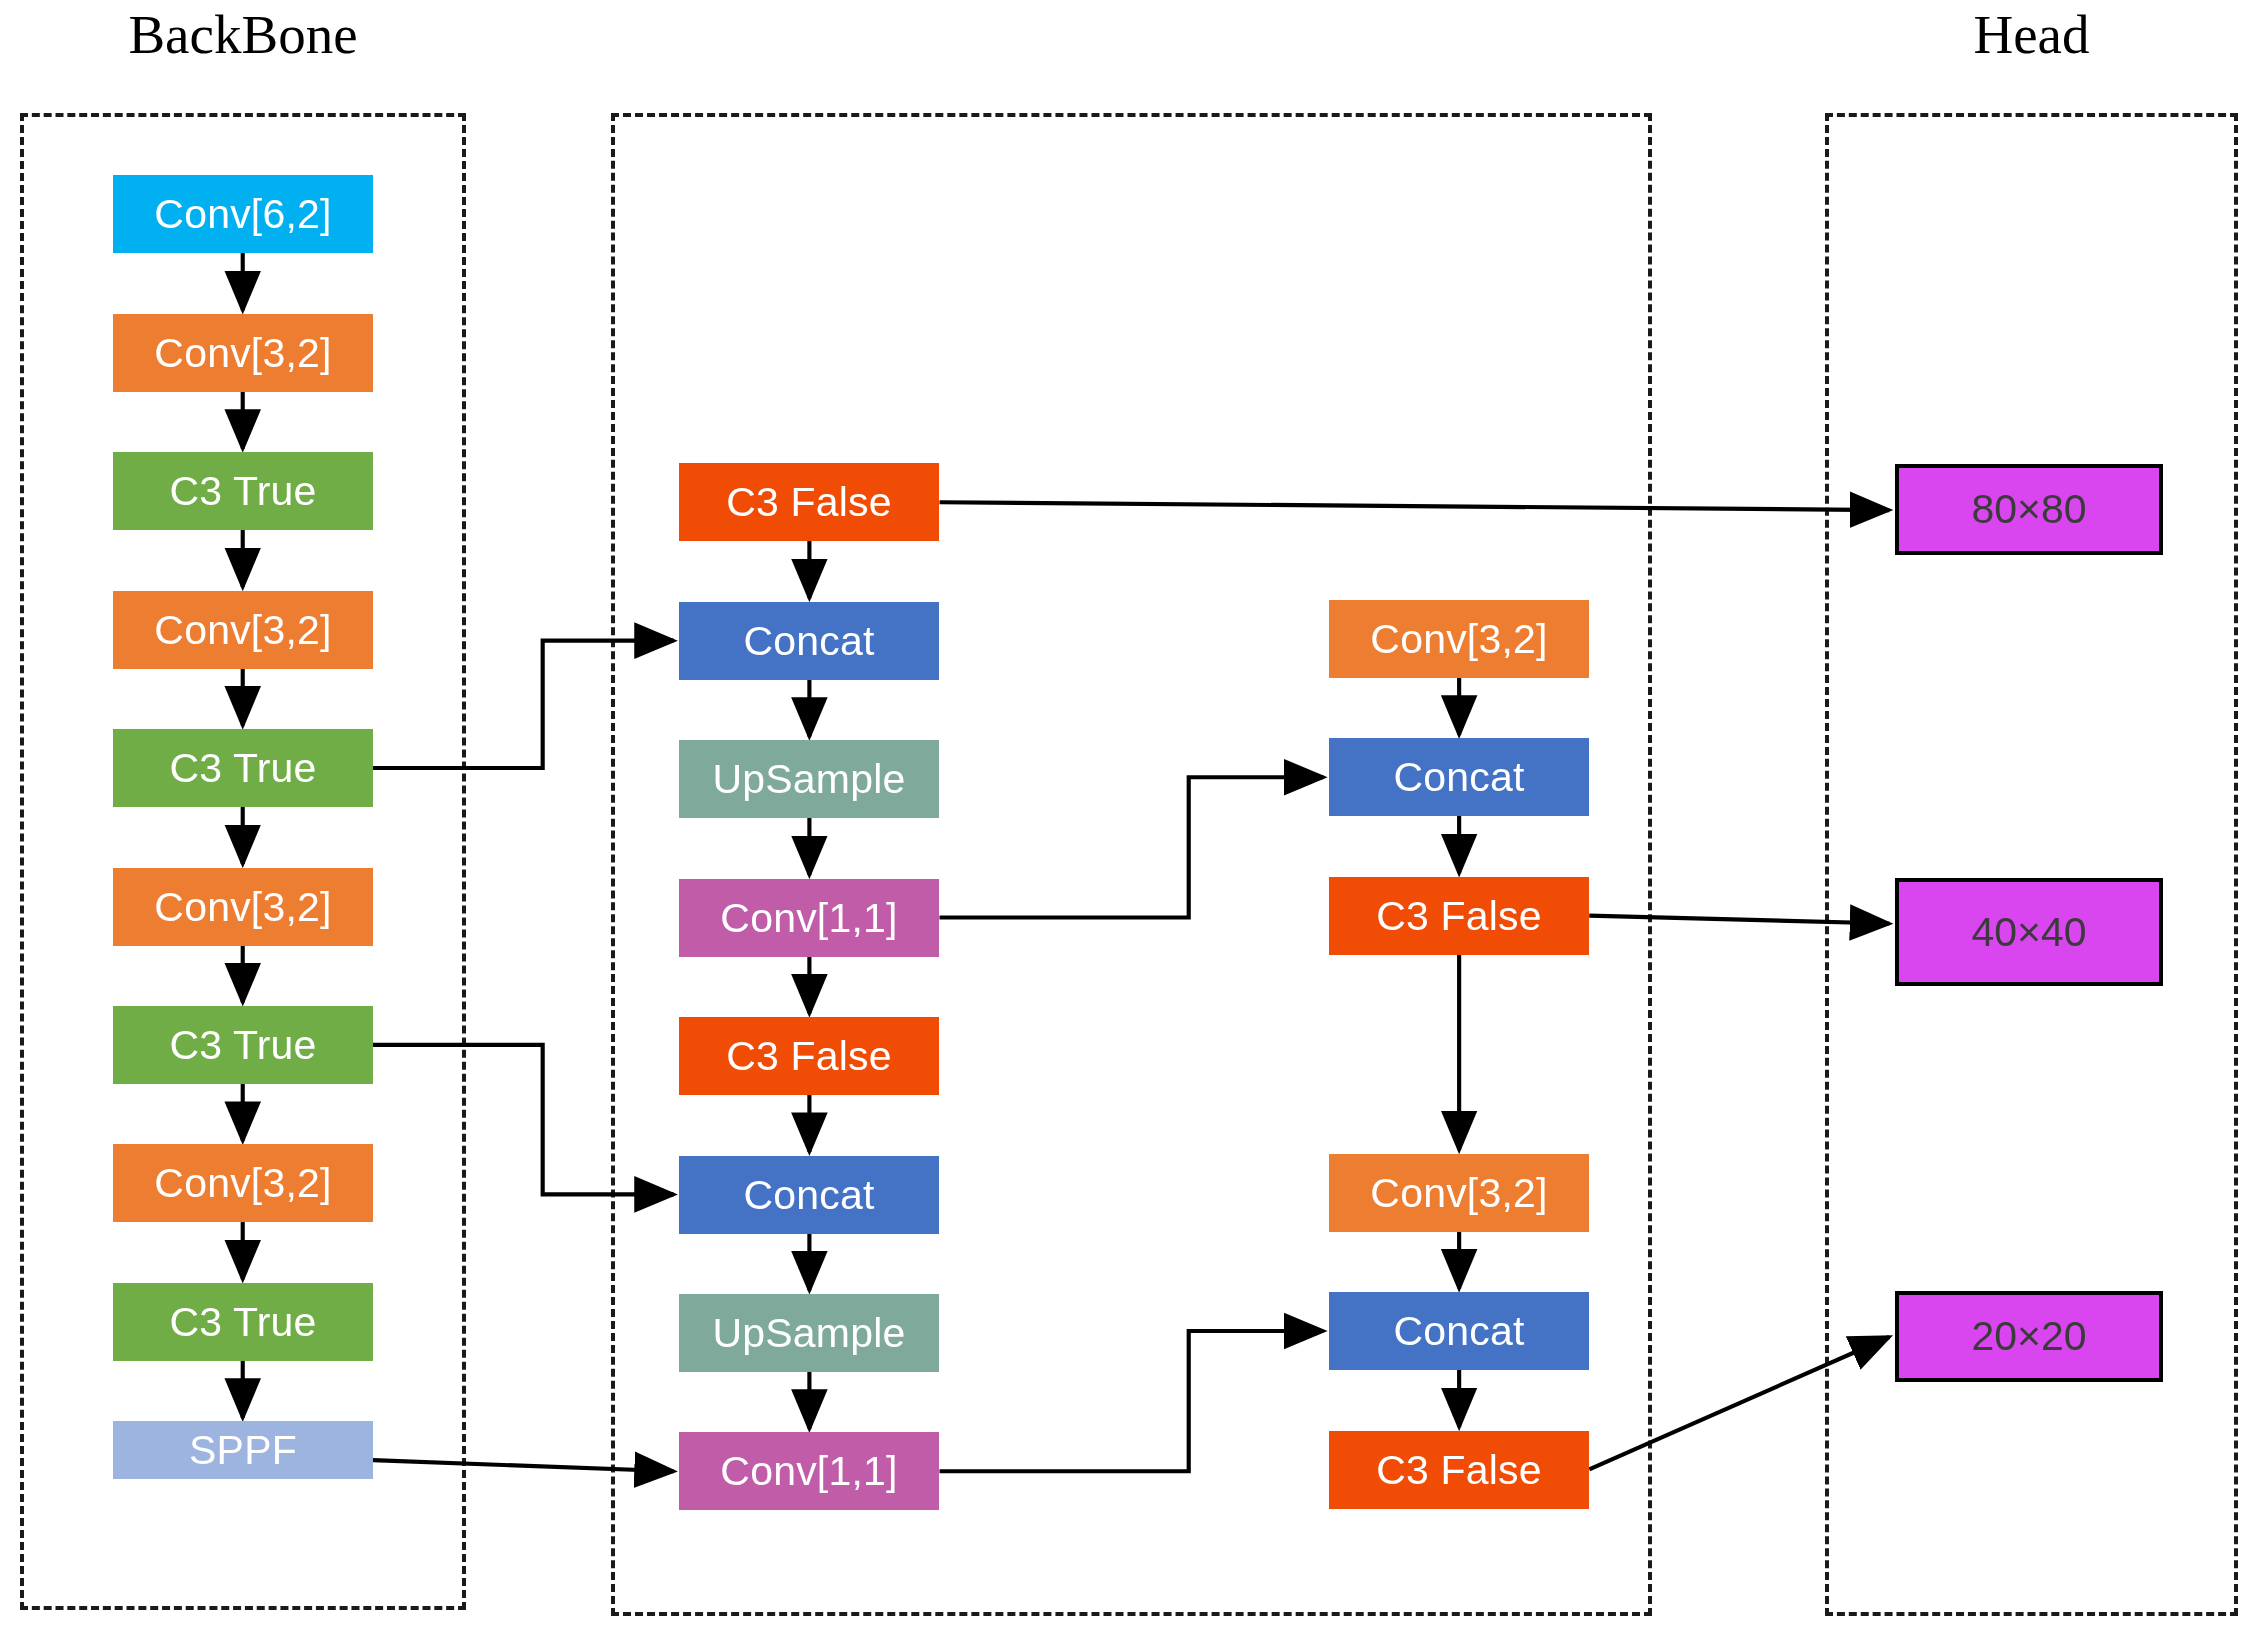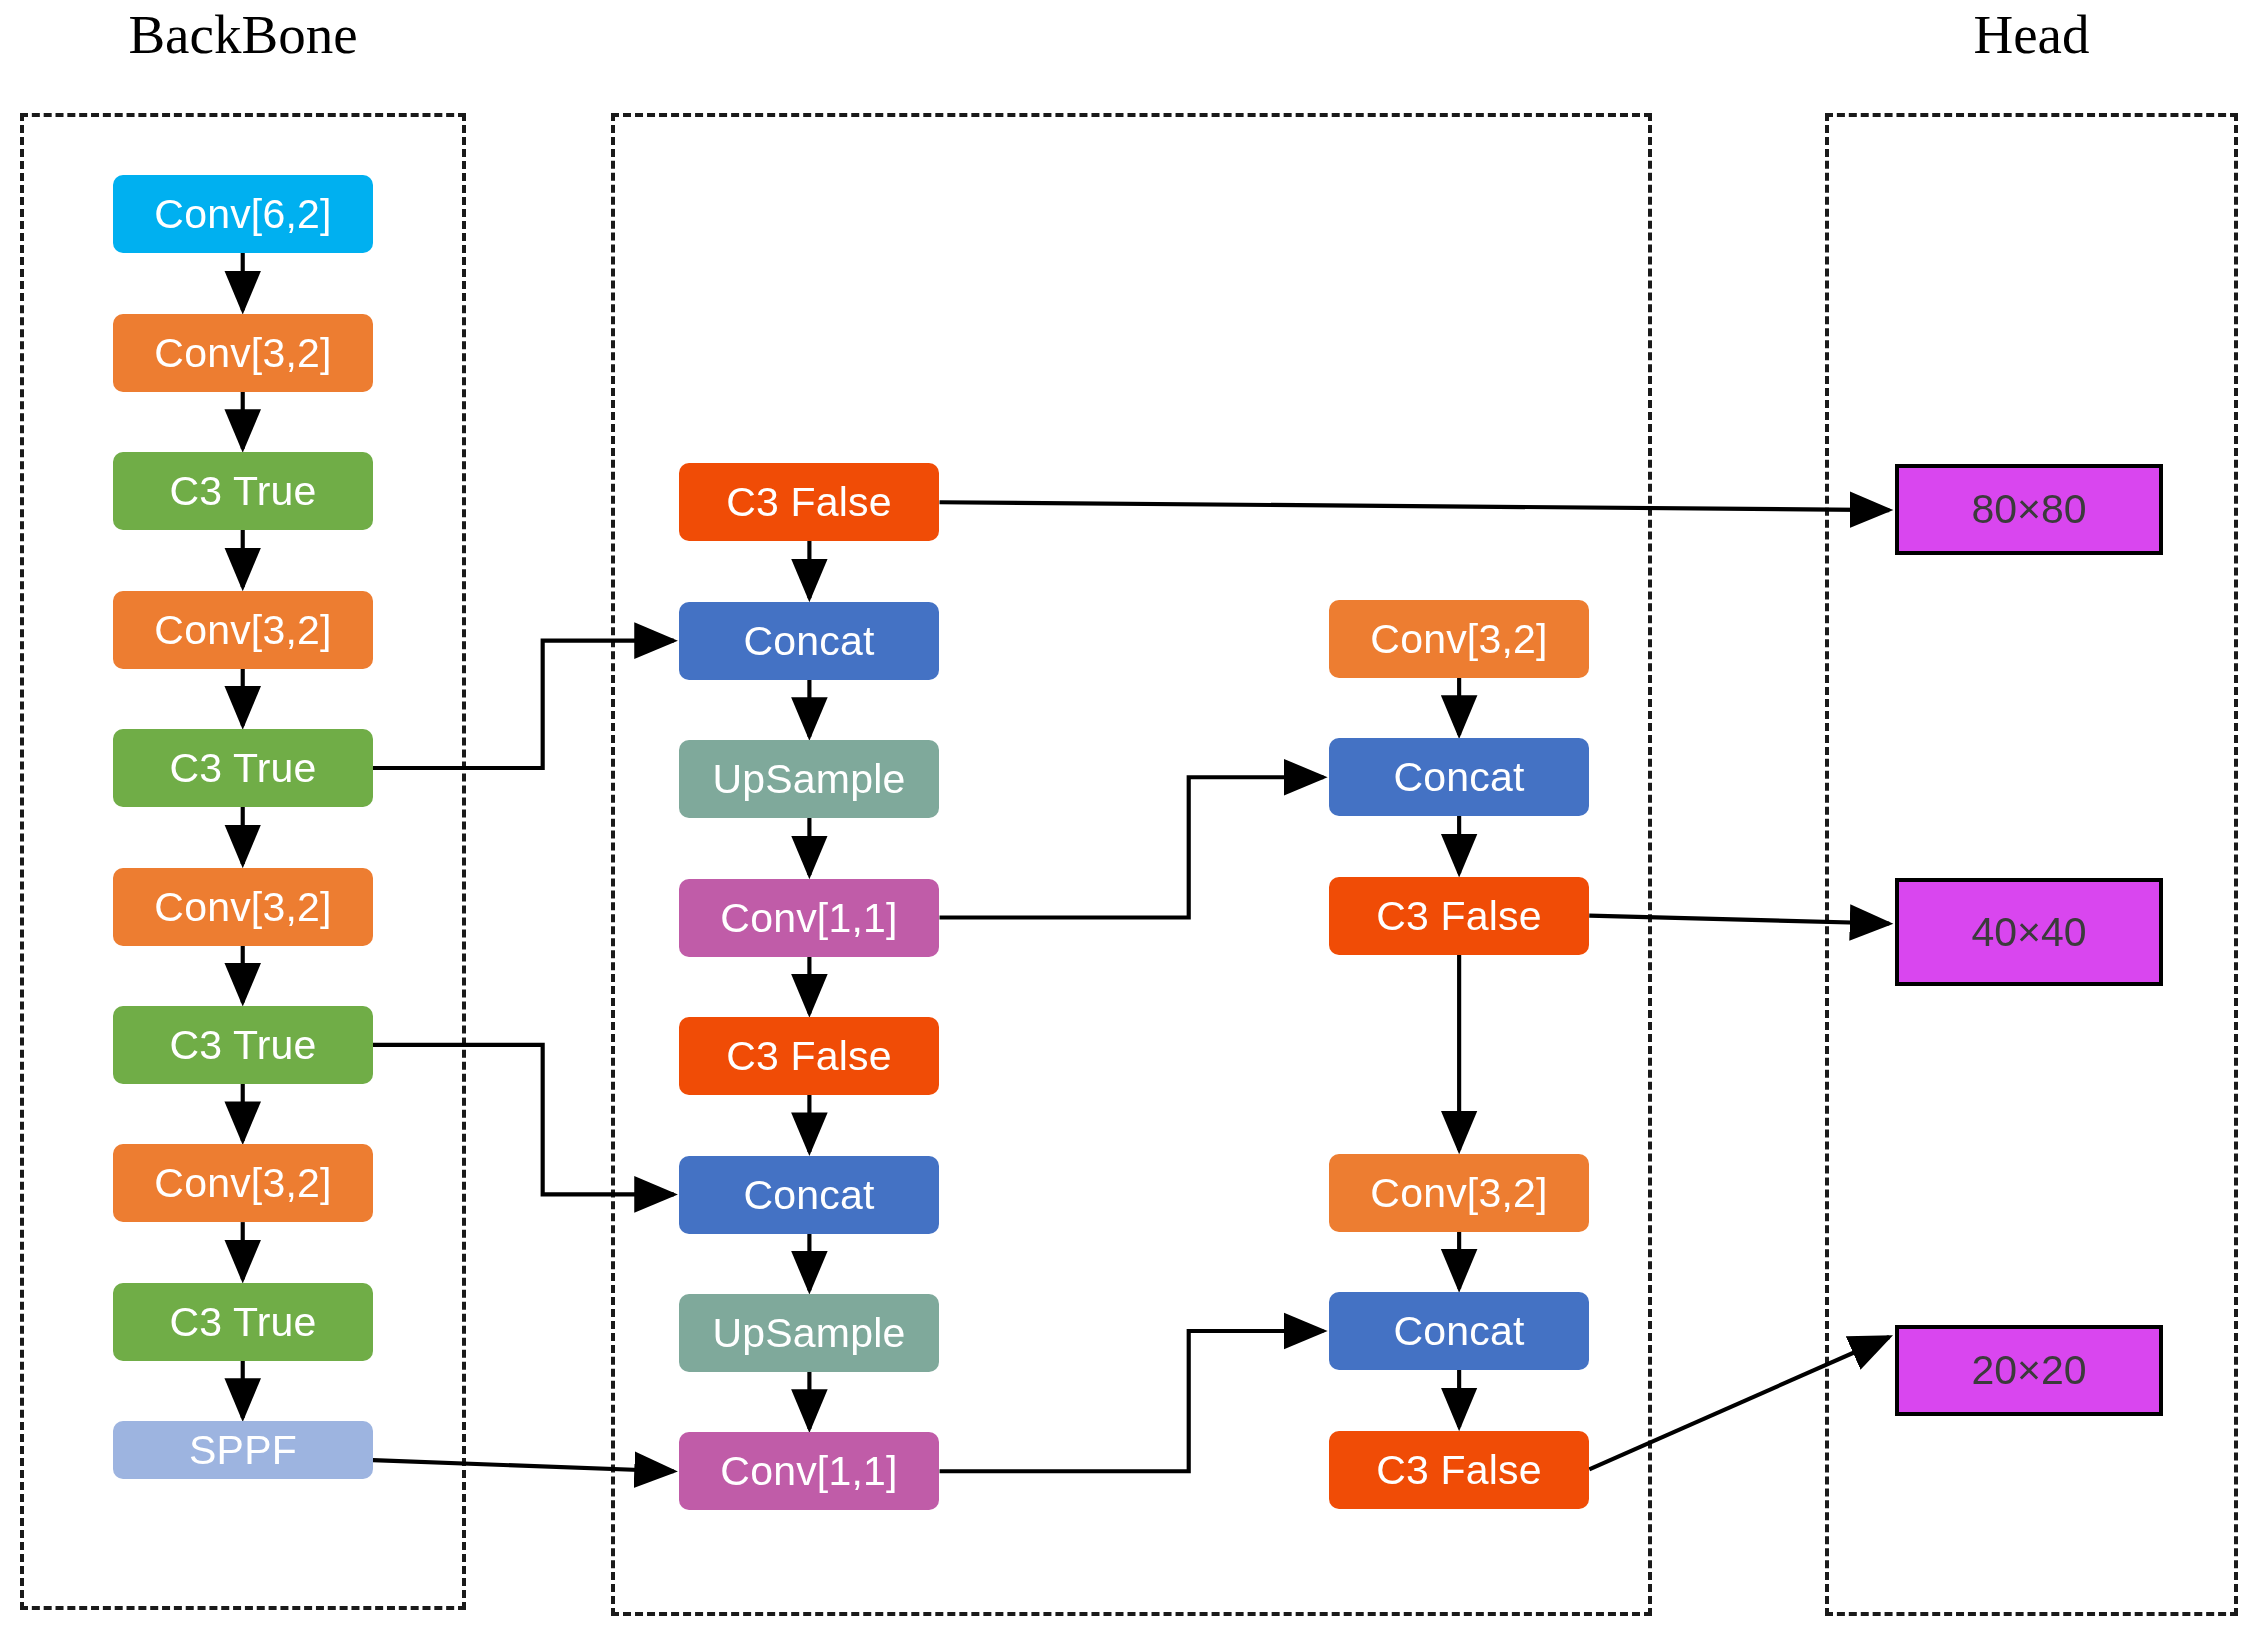--- a/index.html
+++ b/index.html
@@ -27,21 +27,20 @@
     position:absolute;
     display:flex;
     align-items:center;
     justify-content:center;
     color:#ffffff;
     font-size:41px;
     font-family:"Liberation Sans",sans-serif;
     letter-spacing:0.2px;
     box-sizing:border-box;
     white-space:nowrap;
-    border-radius:10px;
   }
 
   .outnode{
     position:absolute;
     display:flex;
     align-items:center;
     justify-content:center;
     background:#d946ef;
     border:4.6px solid #000000;
     color:#3b3b3b;
@@ -123,16 +122,16 @@
       <div class="node" style="left: 679px; top: 1294px; width: 260px; height: 78px; background: rgb(127, 169, 155);">UpSample</div>
       <div class="node" style="left: 679px; top: 1432px; width: 260px; height: 78px; background: rgb(192, 92, 168);">Conv[1,1]</div>
       <div class="node" style="left: 1329px; top: 600px; width: 260px; height: 78px; background: rgb(237, 125, 49);">Conv[3,2]</div>
       <div class="node" style="left: 1329px; top: 738px; width: 260px; height: 78px; background: rgb(68, 114, 196);">Concat</div>
       <div class="node" style="left: 1329px; top: 877px; width: 260px; height: 78px; background: rgb(240, 76, 6);">C3 False</div>
       <div class="node" style="left: 1329px; top: 1154px; width: 260px; height: 78px; background: rgb(237, 125, 49);">Conv[3,2]</div>
       <div class="node" style="left: 1329px; top: 1292px; width: 260px; height: 78px; background: rgb(68, 114, 196);">Concat</div>
       <div class="node" style="left: 1329px; top: 1431px; width: 260px; height: 78px; background: rgb(240, 76, 6);">C3 False</div>
       <div class="outnode" style="left: 1895px; top: 464px; width: 268px; height: 91px;">80×80</div>
       <div class="outnode" style="left: 1895px; top: 878px; width: 268px; height: 108px;">40×40</div>
-      <div class="outnode" style="left: 1895px; top: 1291px; width: 268px; height: 91px; margin-top: 34px;">20×20</div>
+      <div class="outnode" style="left: 1895px; top: 1291px; width: 268px; height: 91px;">20×20</div>
     </div>
 </div>
 
 
 </body></html>

